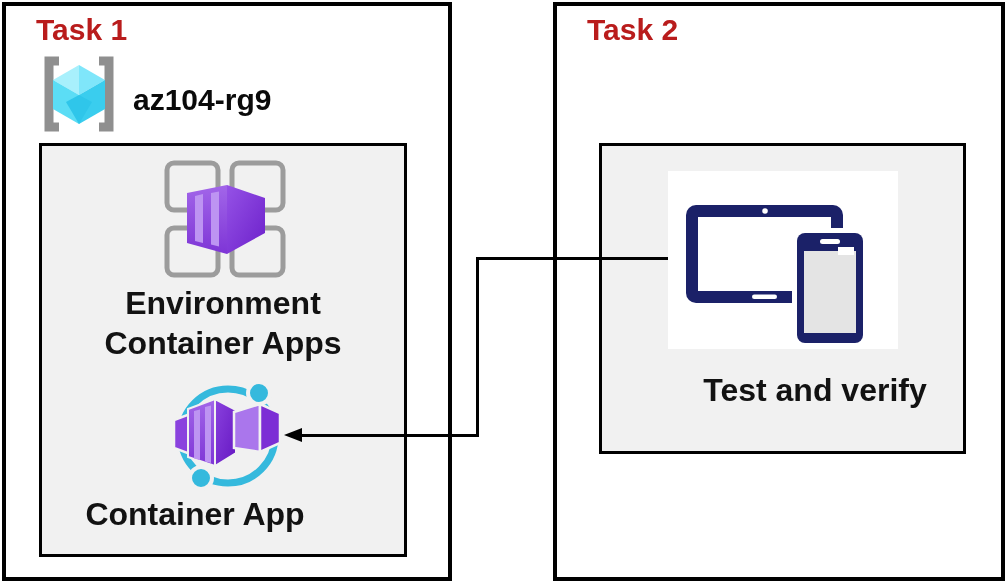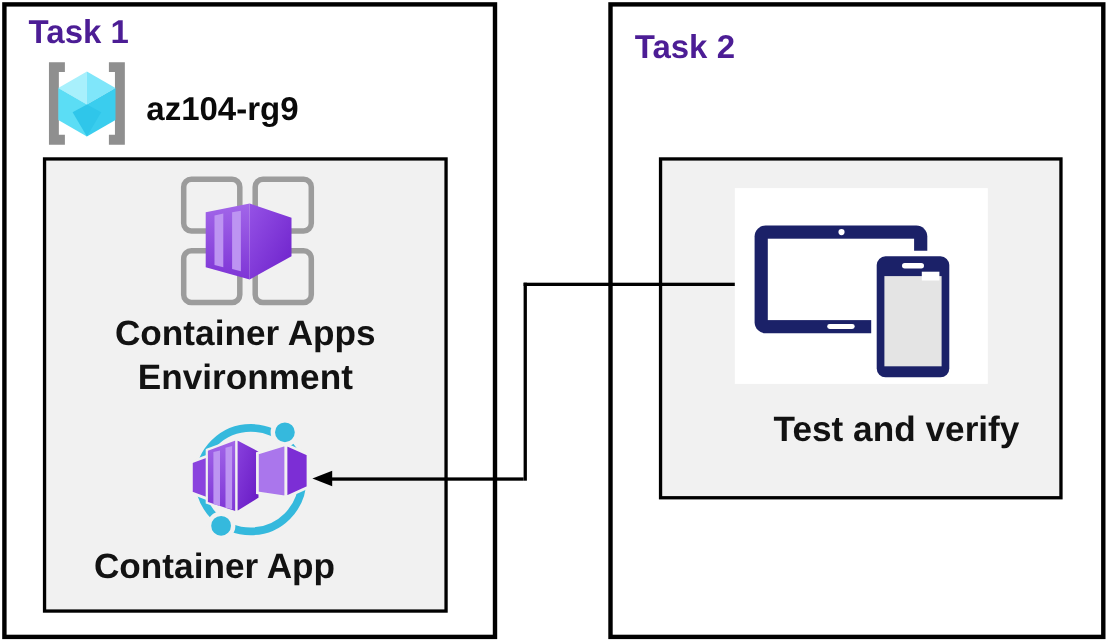--- a/index.html
+++ b/index.html
@@ -3,23 +3,23 @@
 <meta charset="utf-8">
 <style>
   html,body{margin:0;padding:0;background:#ffffff;}
   #stage{
     position:relative;width:1006px;height:584px;background:#ffffff;
     font-family:"Liberation Sans",sans-serif;overflow:hidden;
   }
   .outer-box{position:absolute;border:4px solid #000;background:#fff;box-sizing:border-box;}
   #task1-box{left:2px;top:2px;width:450px;height:579px;}
   #task2-box{left:553px;top:2px;width:452px;height:579px;}
-  .task-title{position:absolute;font-size:30px;font-weight:700;color:#4c1d95;line-height:34px;white-space:nowrap;}
+  .task-title{position:absolute;font-size:30px;font-weight:700;color:#b91c1c;line-height:34px;white-space:nowrap;margin-left:10px;}
   #task1-title{left:26px;top:13px;}
-  #task2-title{left:577px;top:27px;}
+  #task2-title{left:577px;top:13px;}
   .inner-box{position:absolute;border:3px solid #000;background:#F1F1F1;box-sizing:border-box;}
   #inner1{left:39px;top:143px;width:368px;height:414px;}
   #inner2{left:599px;top:143px;width:367px;height:311px;}
   .icon{position:absolute;}
   #rg-icon{left:40px;top:56px;width:78px;height:76px;}
   #rg-label{position:absolute;left:133px;top:80px;font-size:30px;font-weight:700;color:#0a0a0a;line-height:40px;white-space:nowrap;}
   #cae-icon{left:163px;top:159px;width:124px;height:120px;}
   .center-label{position:absolute;text-align:center;font-weight:700;color:#121212;font-size:32px;line-height:40px;}
   #cae-label{left:39px;top:283px;width:368px;}
   #ca-icon{left:172px;top:381px;width:113px;height:112px;}
@@ -78,22 +78,22 @@
         <rect x="4" y="69" width="51" height="47" rx="7"></rect>
         <rect x="69" y="69" width="51" height="47" rx="7"></rect>
       </g>
       <polygon points="24,34 64,26 64,95 24,84" fill="url(#caeL)"></polygon>
       <polygon points="32,37 40,35 40,84 32,82" fill="#BD94F2"></polygon>
       <polygon points="48,34 56,32.5 56,87.5 48,85.5" fill="#BD94F2"></polygon>
       <polygon points="64,26 102,39 102,74 64,95" fill="url(#caeR)"></polygon>
     </svg>
   </div>
   <div class="center-label" id="cae-label">
+    <div>Environment</div>
     <div>Container Apps</div>
-    <div>Environment</div>
   </div>
 
   <div class="icon" id="ca-icon">
     <svg width="113" height="112" viewBox="0 0 113 112" xmlns="http://www.w3.org/2000/svg">
       <defs>
         <linearGradient id="caL" x1="0" y1="0" x2="0" y2="1">
           <stop offset="0" stop-color="#A266E9"></stop>
             <stop offset="1" stop-color="#7E35D6"></stop>
         </linearGradient>
         <linearGradient id="caR" x1="0" y1="0" x2="1" y2="1">

